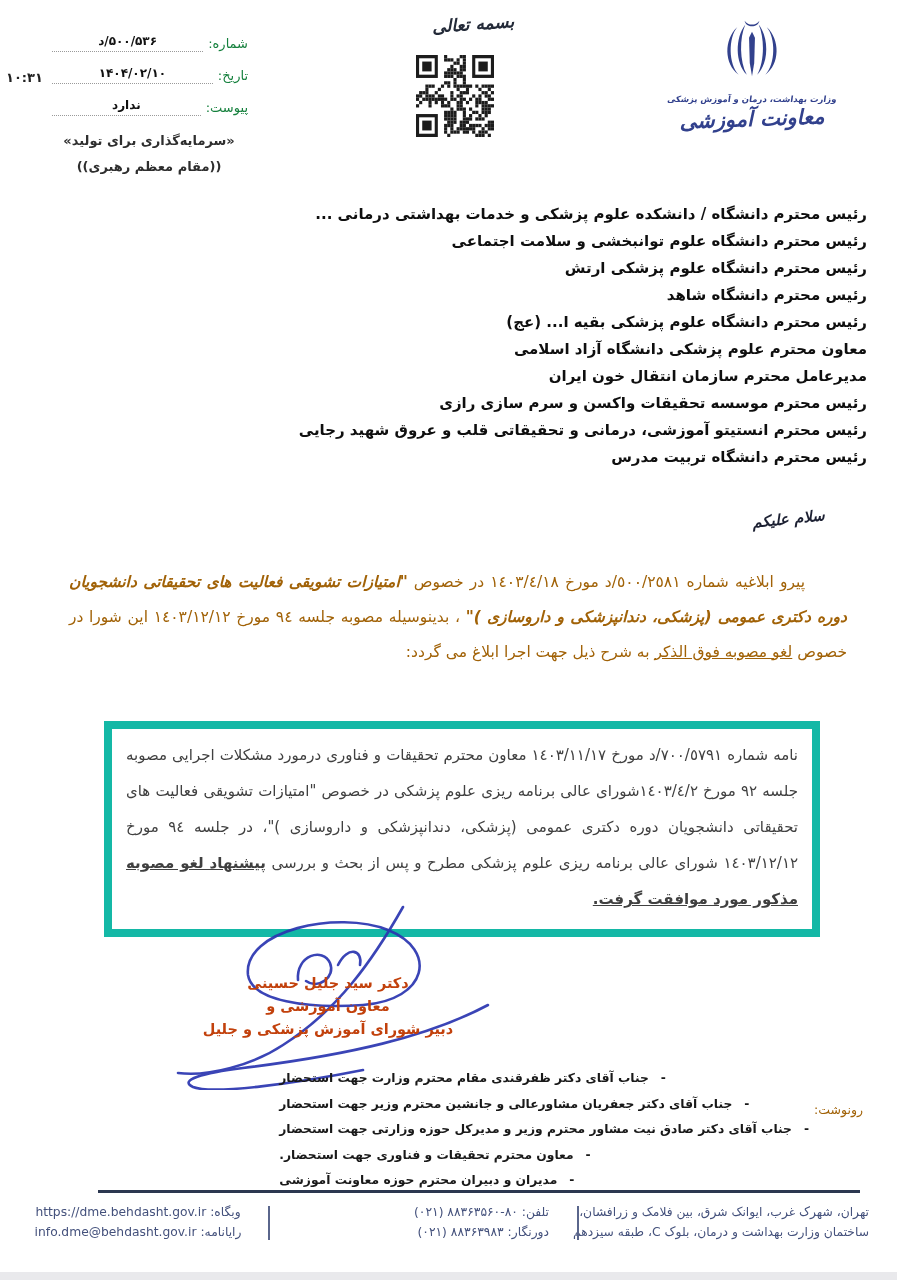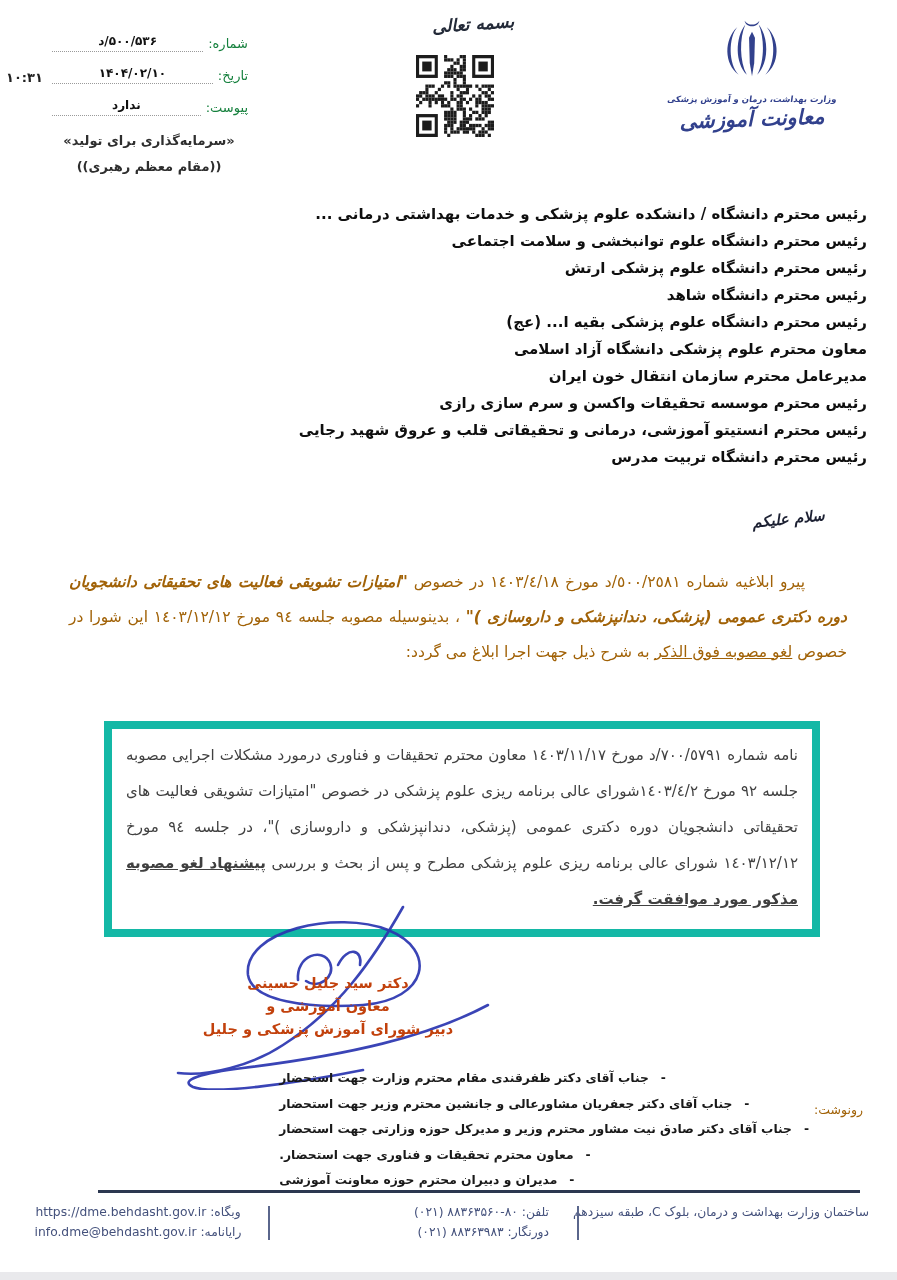--- a/index.html
+++ b/index.html
@@ -365,20 +365,21 @@
       <div class="cc-line"><span class="dash">-</span><span>جناب آقای دکتر ظفرقندی مقام محترم وزارت جهت استحضار</span></div>
       <div class="cc-line"><span class="dash">-</span><span>جناب آقای دکتر جعفریان مشاورعالی و جانشین محترم وزیر جهت استحضار</span></div>
       <div class="cc-line"><span class="dash">-</span><span>جناب آقای دکتر صادق نیت مشاور محترم وزیر و مدیرکل حوزه وزارتی جهت استحضار</span></div>
       <div class="cc-line"><span class="dash">-</span><span>معاون محترم تحقیقات و فناوری جهت استحضار.</span></div>
       <div class="cc-line"><span class="dash">-</span><span>مدیران و دبیران محترم حوزه معاونت آموزشی</span></div>
     </div>
 
   <div class="footer-line"></div>
 
   <div class="footer-col f-address">
+    <div>تهران، شهرک غرب، ایوانک شرق، بین فلامک و زرافشان،</div>
     <div>ساختمان وزارت بهداشت و درمان، بلوک C، طبقه سیزدهم</div>
   </div>
 
   <div class="f-sep sep1"></div>
 
   <div class="footer-col f-phone">
     <div>
       <span>تلفن:</span>
       <span class="ltr">۸۸۳۶۳۵۶۰-۸۰</span>
       <span class="ltr">(۰۲۱)</span>

